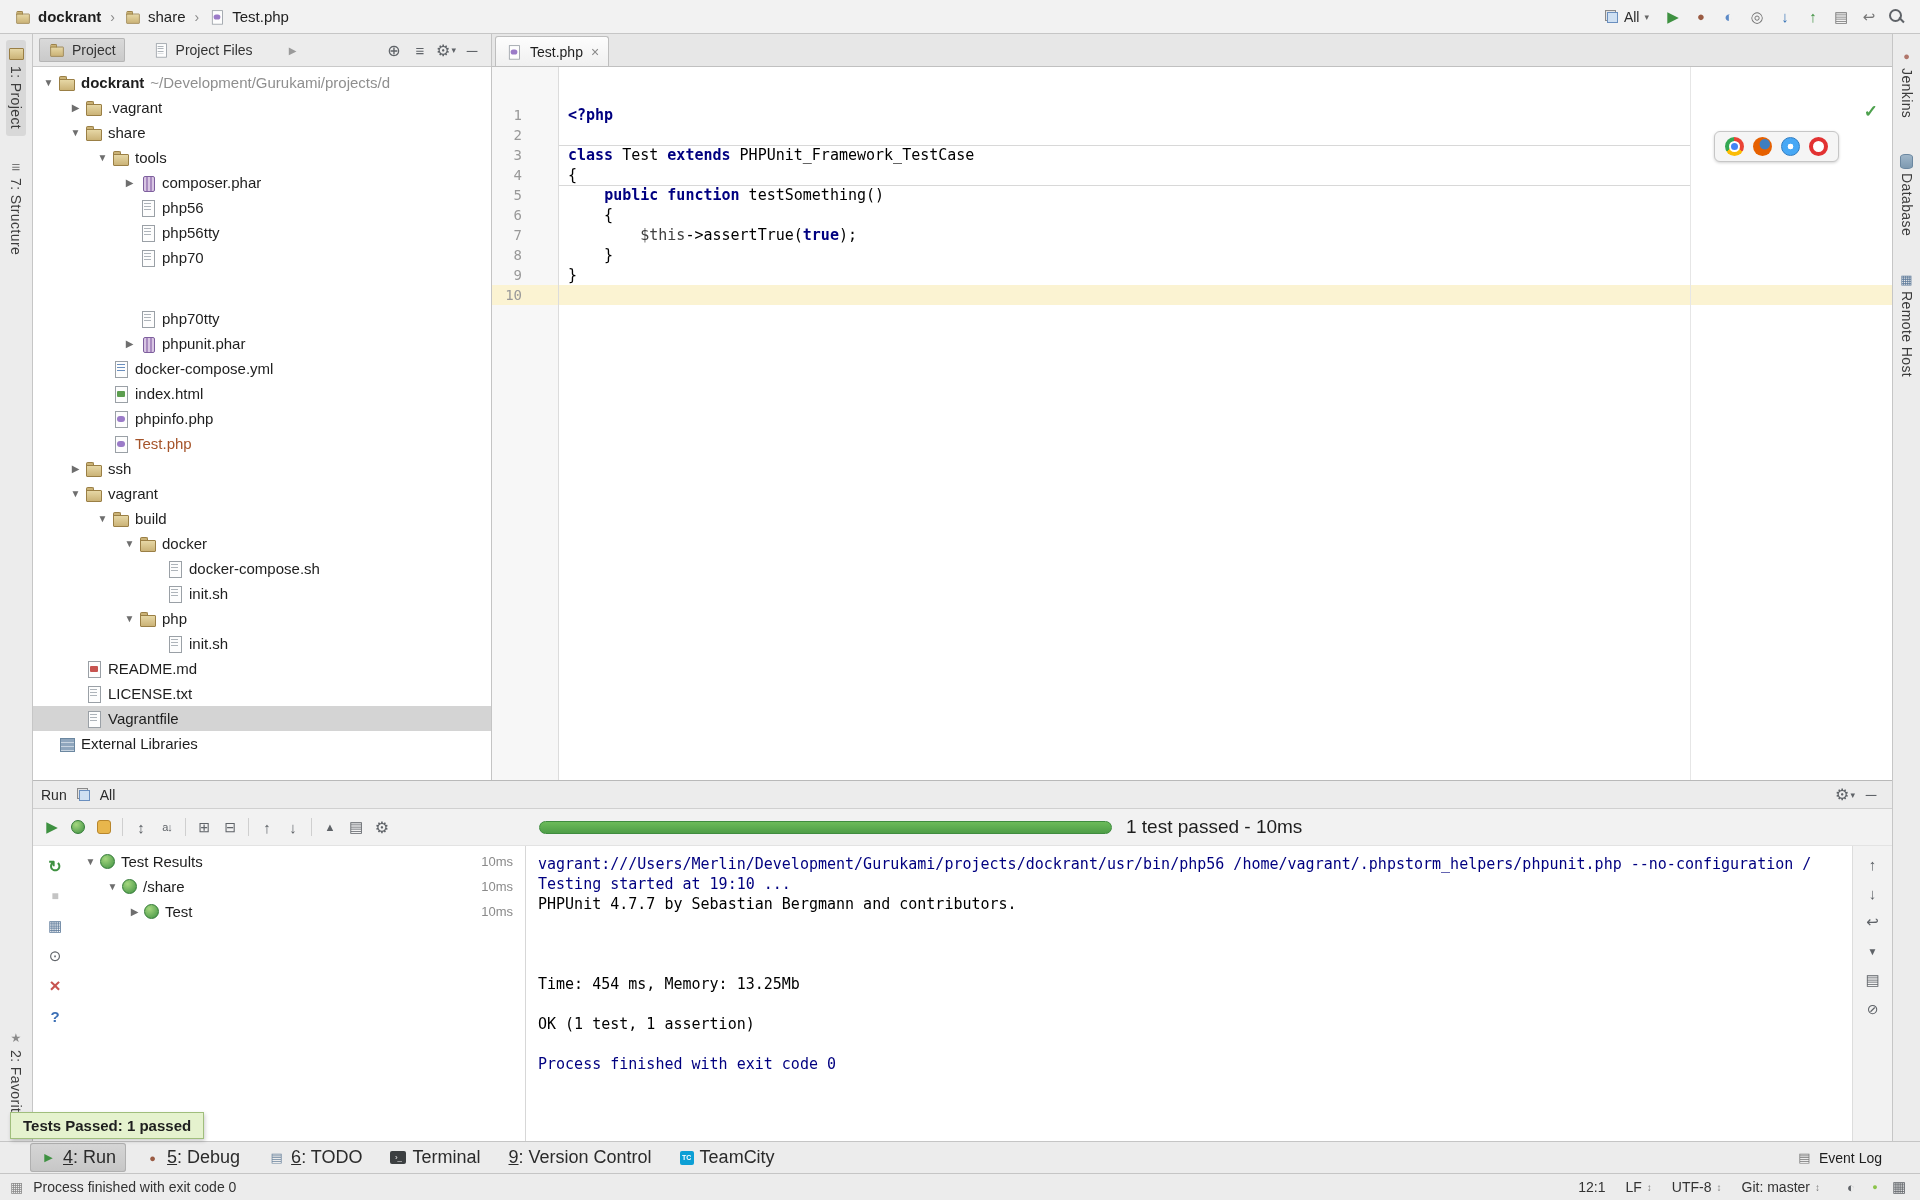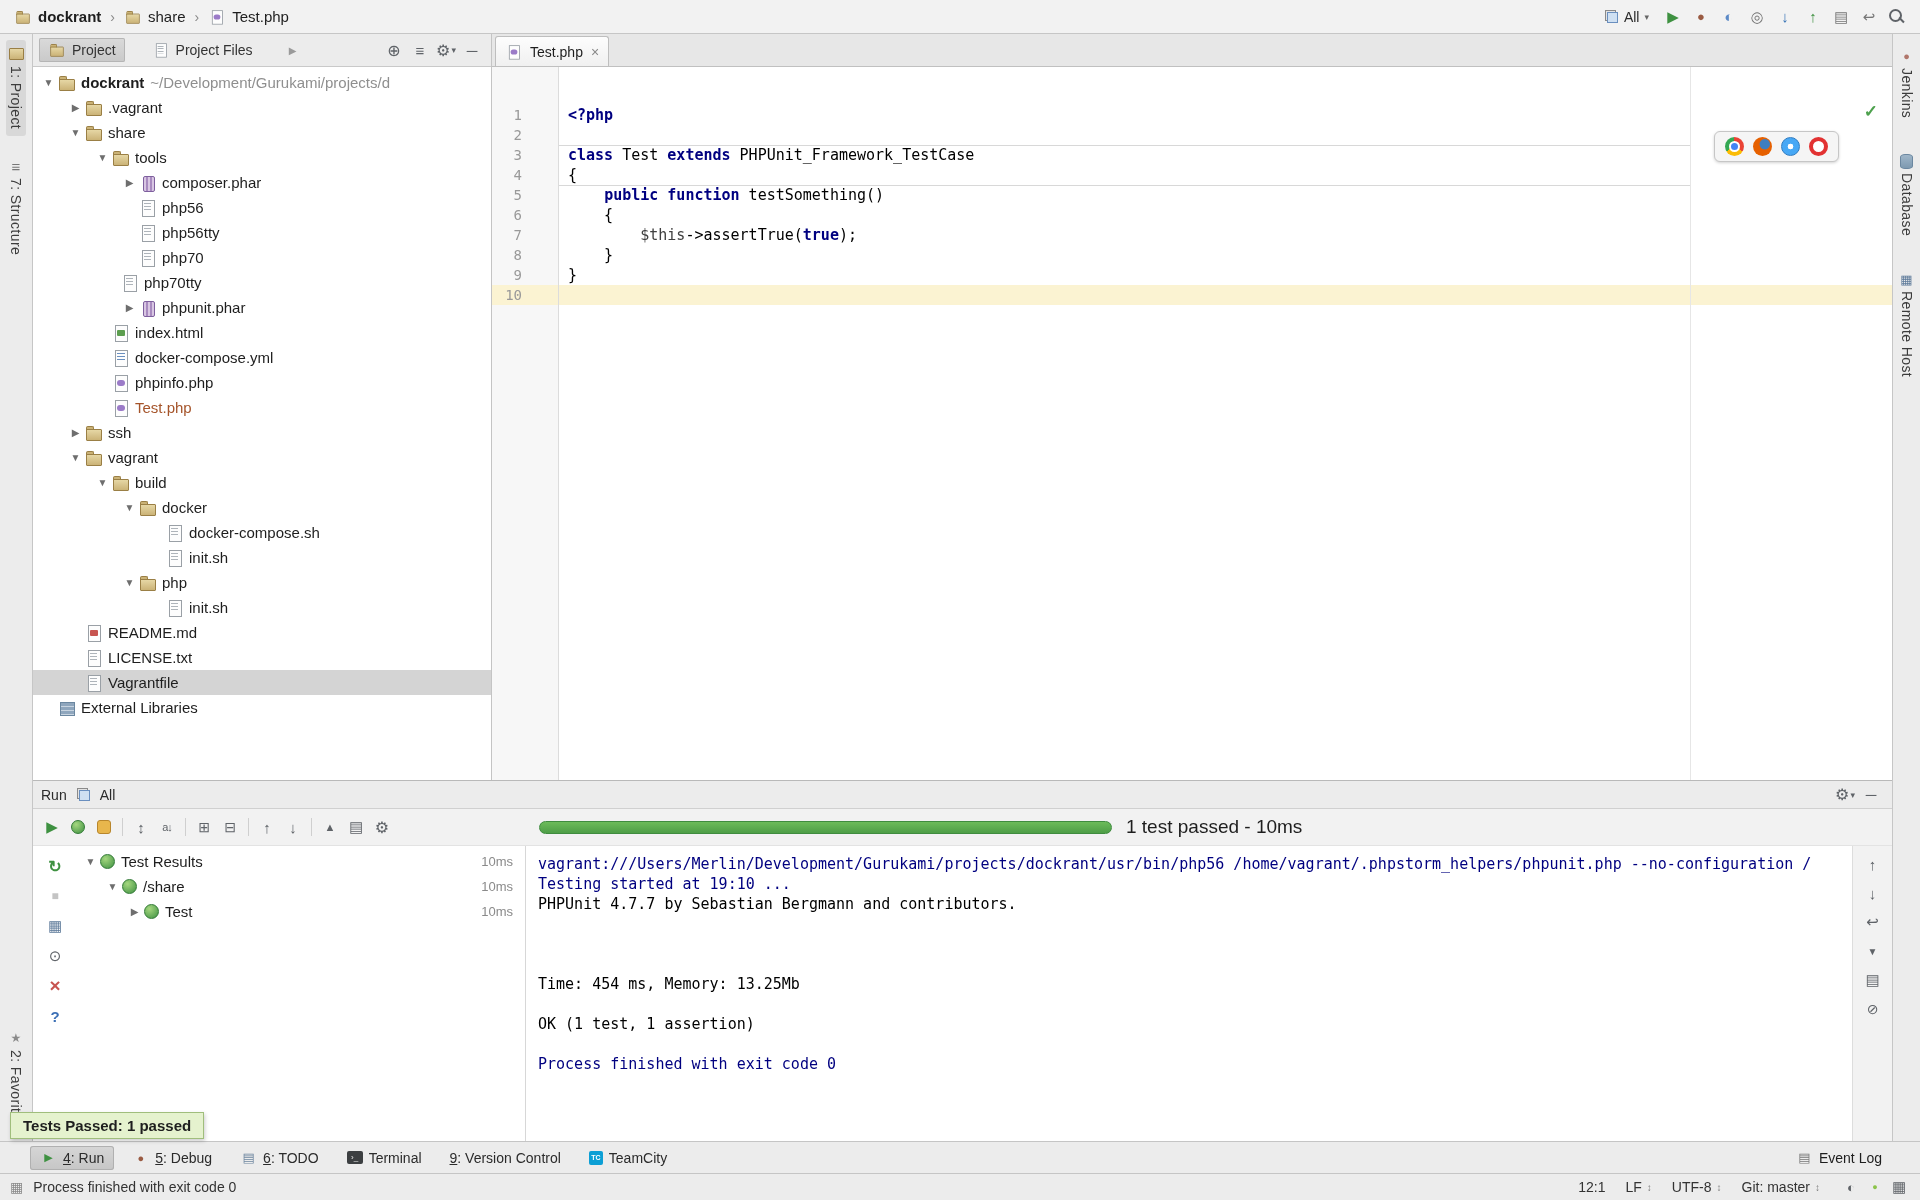--- a/index.html
+++ b/index.html
@@ -157,21 +157,21 @@
 .console-line.sys{color:#000080;}
 .console-line.out{color:#000;}
 .console-strip{width:40px;flex:none;background:#F2F2F2;border-left:1px solid #DDD;display:flex;flex-direction:column;align-items:center;padding-top:6px;gap:5px;}
 
 
 .tooltip{position:absolute;left:10px;top:1112px;background:#E5F2CE;border:1px solid #A0BE7C;padding:4px 12px;font-weight:bold;font-size:15px;z-index:30;box-shadow:1px 2px 4px rgba(0,0,0,.2);white-space:nowrap;}
 
 
 .tw-bar{height:32px;flex:none;background:#ECECEC;border-top:1px solid #C5C5C5;display:flex;align-items:center;padding:0 10px 0 30px;gap:8px;}
 .tw-tabs{display:flex;align-items:center;gap:8px;}
-.tw-tab{display:flex;align-items:center;gap:6px;padding:4px 10px;border-radius:3px;font-size:14px;color:#2b2b2b;}
+.tw-tab{display:flex;align-items:center;gap:6px;padding:4px 10px;border-radius:3px;font-size:18px;color:#2b2b2b;}
 .tw-tab.active{background:linear-gradient(#D6D6D6,#C6C6C6);box-shadow:inset 0 0 0 1px #B0B0B0;}
 .mn{text-decoration:underline;}
 .tw-right{margin-left:auto;display:flex;align-items:center;gap:6px;margin-right:28px;font-size:14px;}
 .twicon{width:17px;height:15px;display:inline-flex;align-items:center;justify-content:center;flex:none;}
 .twicon.run::before{content:"▶";color:#3E9141;font-size:11px;}
 .twicon.debug::before{content:"●";color:#9A5B43;font-size:11px;}
 .twicon.todo::before{content:"▤";color:#6E87A0;font-size:13px;}
 .twicon.terminal{background:#3C3F41;border-radius:2px;width:16px;height:13px;}
 .twicon.terminal::before{content:"›_";color:#EEE;font-size:8px;line-height:1;}
 .twicon.teamcity{background:#0C9FD5;border-radius:2px;width:14px;height:14px;}
@@ -306,39 +306,39 @@
               <div class="tree-row" style="padding-left: 87px;">
                 <span class="tree-arrow"></span>
                 <span class="ficon page file"></span>
                 <span class="tree-label">php56tty</span>
               </div>
               <div class="tree-row" style="padding-left: 87px;">
                 <span class="tree-arrow"></span>
                 <span class="ficon page file"></span>
                 <span class="tree-label">php70</span>
               </div>
-              <div class="tree-row" style="padding-left: 69px;">
+              <div class="tree-row" style="padding-left: 87px; margin-top: 36px;">
                 <span class="tree-arrow"></span>
                 <span class="ficon page file"></span>
                 <span class="tree-label">php70tty</span>
               </div>
               <div class="tree-row" style="padding-left: 87px;">
                 <span class="tree-arrow">▶</span>
                 <span class="ficon phar"></span>
                 <span class="tree-label">phpunit.phar</span>
               </div>
               <div class="tree-row" style="padding-left: 60px;">
                 <span class="tree-arrow"></span>
+                <span class="ficon page yml"></span>
+                <span class="tree-label">docker-compose.yml</span>
+              </div>
+              <div class="tree-row" style="padding-left: 60px;">
+                <span class="tree-arrow"></span>
                 <span class="ficon page html"></span>
                 <span class="tree-label">index.html</span>
-              </div>
-              <div class="tree-row" style="padding-left: 60px;">
-                <span class="tree-arrow"></span>
-                <span class="ficon page yml"></span>
-                <span class="tree-label">docker-compose.yml</span>
               </div>
               <div class="tree-row" style="padding-left: 60px;">
                 <span class="tree-arrow"></span>
                 <span class="ficon page php"></span>
                 <span class="tree-label">phpinfo.php</span>
               </div>
               <div class="tree-row" style="padding-left: 60px;">
                 <span class="tree-arrow"></span>
                 <span class="ficon page php"></span>
                 <span class="tree-label" style="color: rgb(165, 84, 42);">Test.php</span>

